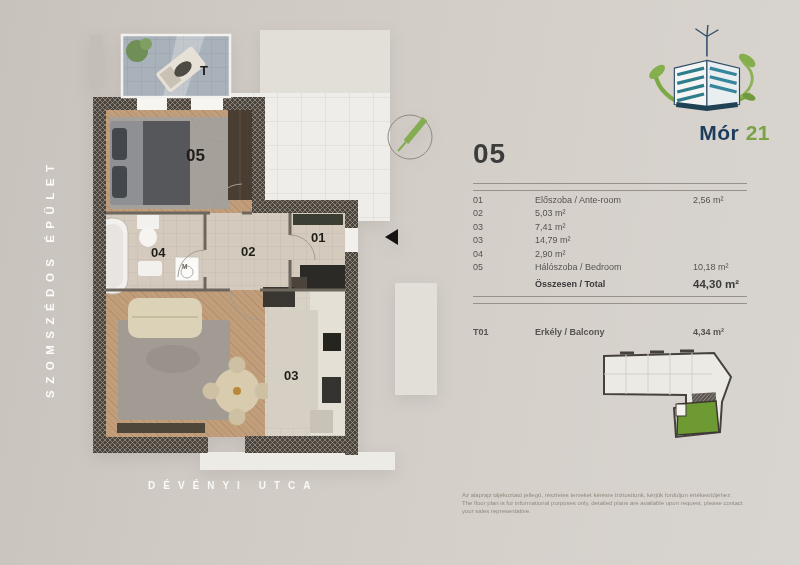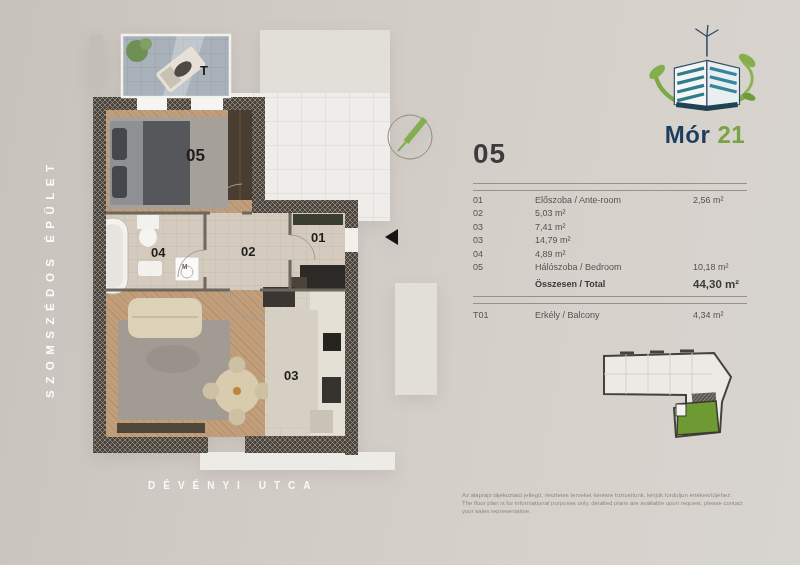--- a/index.html
+++ b/index.html
@@ -30,39 +30,39 @@
   .lbl-T  { left:115px; top:39px;  font-size:13px; }
   .lbl-05 { left:101px; top:122px; font-size:17px; }
   .lbl-04 { left:66px;  top:221px; font-size:13px; }
   .lbl-02 { left:156px; top:220px; font-size:13px; }
   .lbl-01 { left:226px; top:206px; font-size:13px; }
   .lbl-03 { left:199px; top:344px; font-size:13px; }
   .lbl-M  { left:97px;  top:239px; font-size:6.5px; color:#6d675f; }
 
   
   .logo { position:absolute; left:640px; top:24px; width:130px; text-align:center; }
-  .logo-text { font-size:24px; font-weight:700; letter-spacing:.5px; margin-top:1px; }
+  .logo-text { font-size:21px; font-weight:700; letter-spacing:.5px; margin-top:1px;text-align:right; }
   .logo-text .navy { color:#1d3d5e; }
   .logo-text .green { color:#7aa345; }
 
   
   .panel { position:absolute; left:473px; top:140px; width:274px; color:#575350; }
   .unit-no { font-size:28px; font-weight:700; color:#3c3c3c; letter-spacing:1px; line-height:1; }
   .rule { height:1px; background:#97918a; }
   .r1 { margin-top:15px; } .r2 { margin-top:6px; }
   .rows { margin-top:3px; }
   .row { display:flex; font-size:9px; line-height:13.4px; }
   .row .no { width:62px; }
   .row .name { flex:1; }
   .row .area { width:54px; }
   .row.total { margin-top:3px; line-height:15px; }
   .row.total .name { font-weight:700; color:#3a3a3a; }
   .row.total .area { font-weight:700; color:#3a3a3a; font-size:11.5px; }
   .r3 { margin-top:4px; } .r4 { margin-top:6px; }
-  .row.balcony { margin-top:5px; }
+  .row.balcony { margin-top:22px;font-weight:bold; }
 
   
   .keyplan { position:absolute; left:592px; top:340px; width:150px; height:120px; }
 
   
   .disclaimer { position:absolute; left:462px; top:491px; width:290px;
     font-size:6px; line-height:8px; color:#948a7f; }
 </style>
 </head>
 <body>
@@ -252,21 +252,21 @@
       <div class="row">
         <span class="no">03</span>
         <span class="area">7,41 m²</span>
       </div>
       <div class="row">
         <span class="no">03</span>
         <span class="area">14,79 m²</span>
       </div>
       <div class="row">
         <span class="no">04</span>
-        <span class="area">4,89 m²</span>
+        <span class="area">2,90 m²</span>
       </div>
       <div class="row">
         <span class="no">05</span>
         <span class="name">Hálószoba / Bedroom</span>
         <span class="area">10,18 m²</span>
       </div>
       <div class="row total">
         <span class="no"></span>
         <span class="name">Összesen / Total</span>
         <span class="area">44,30 m²</span>

